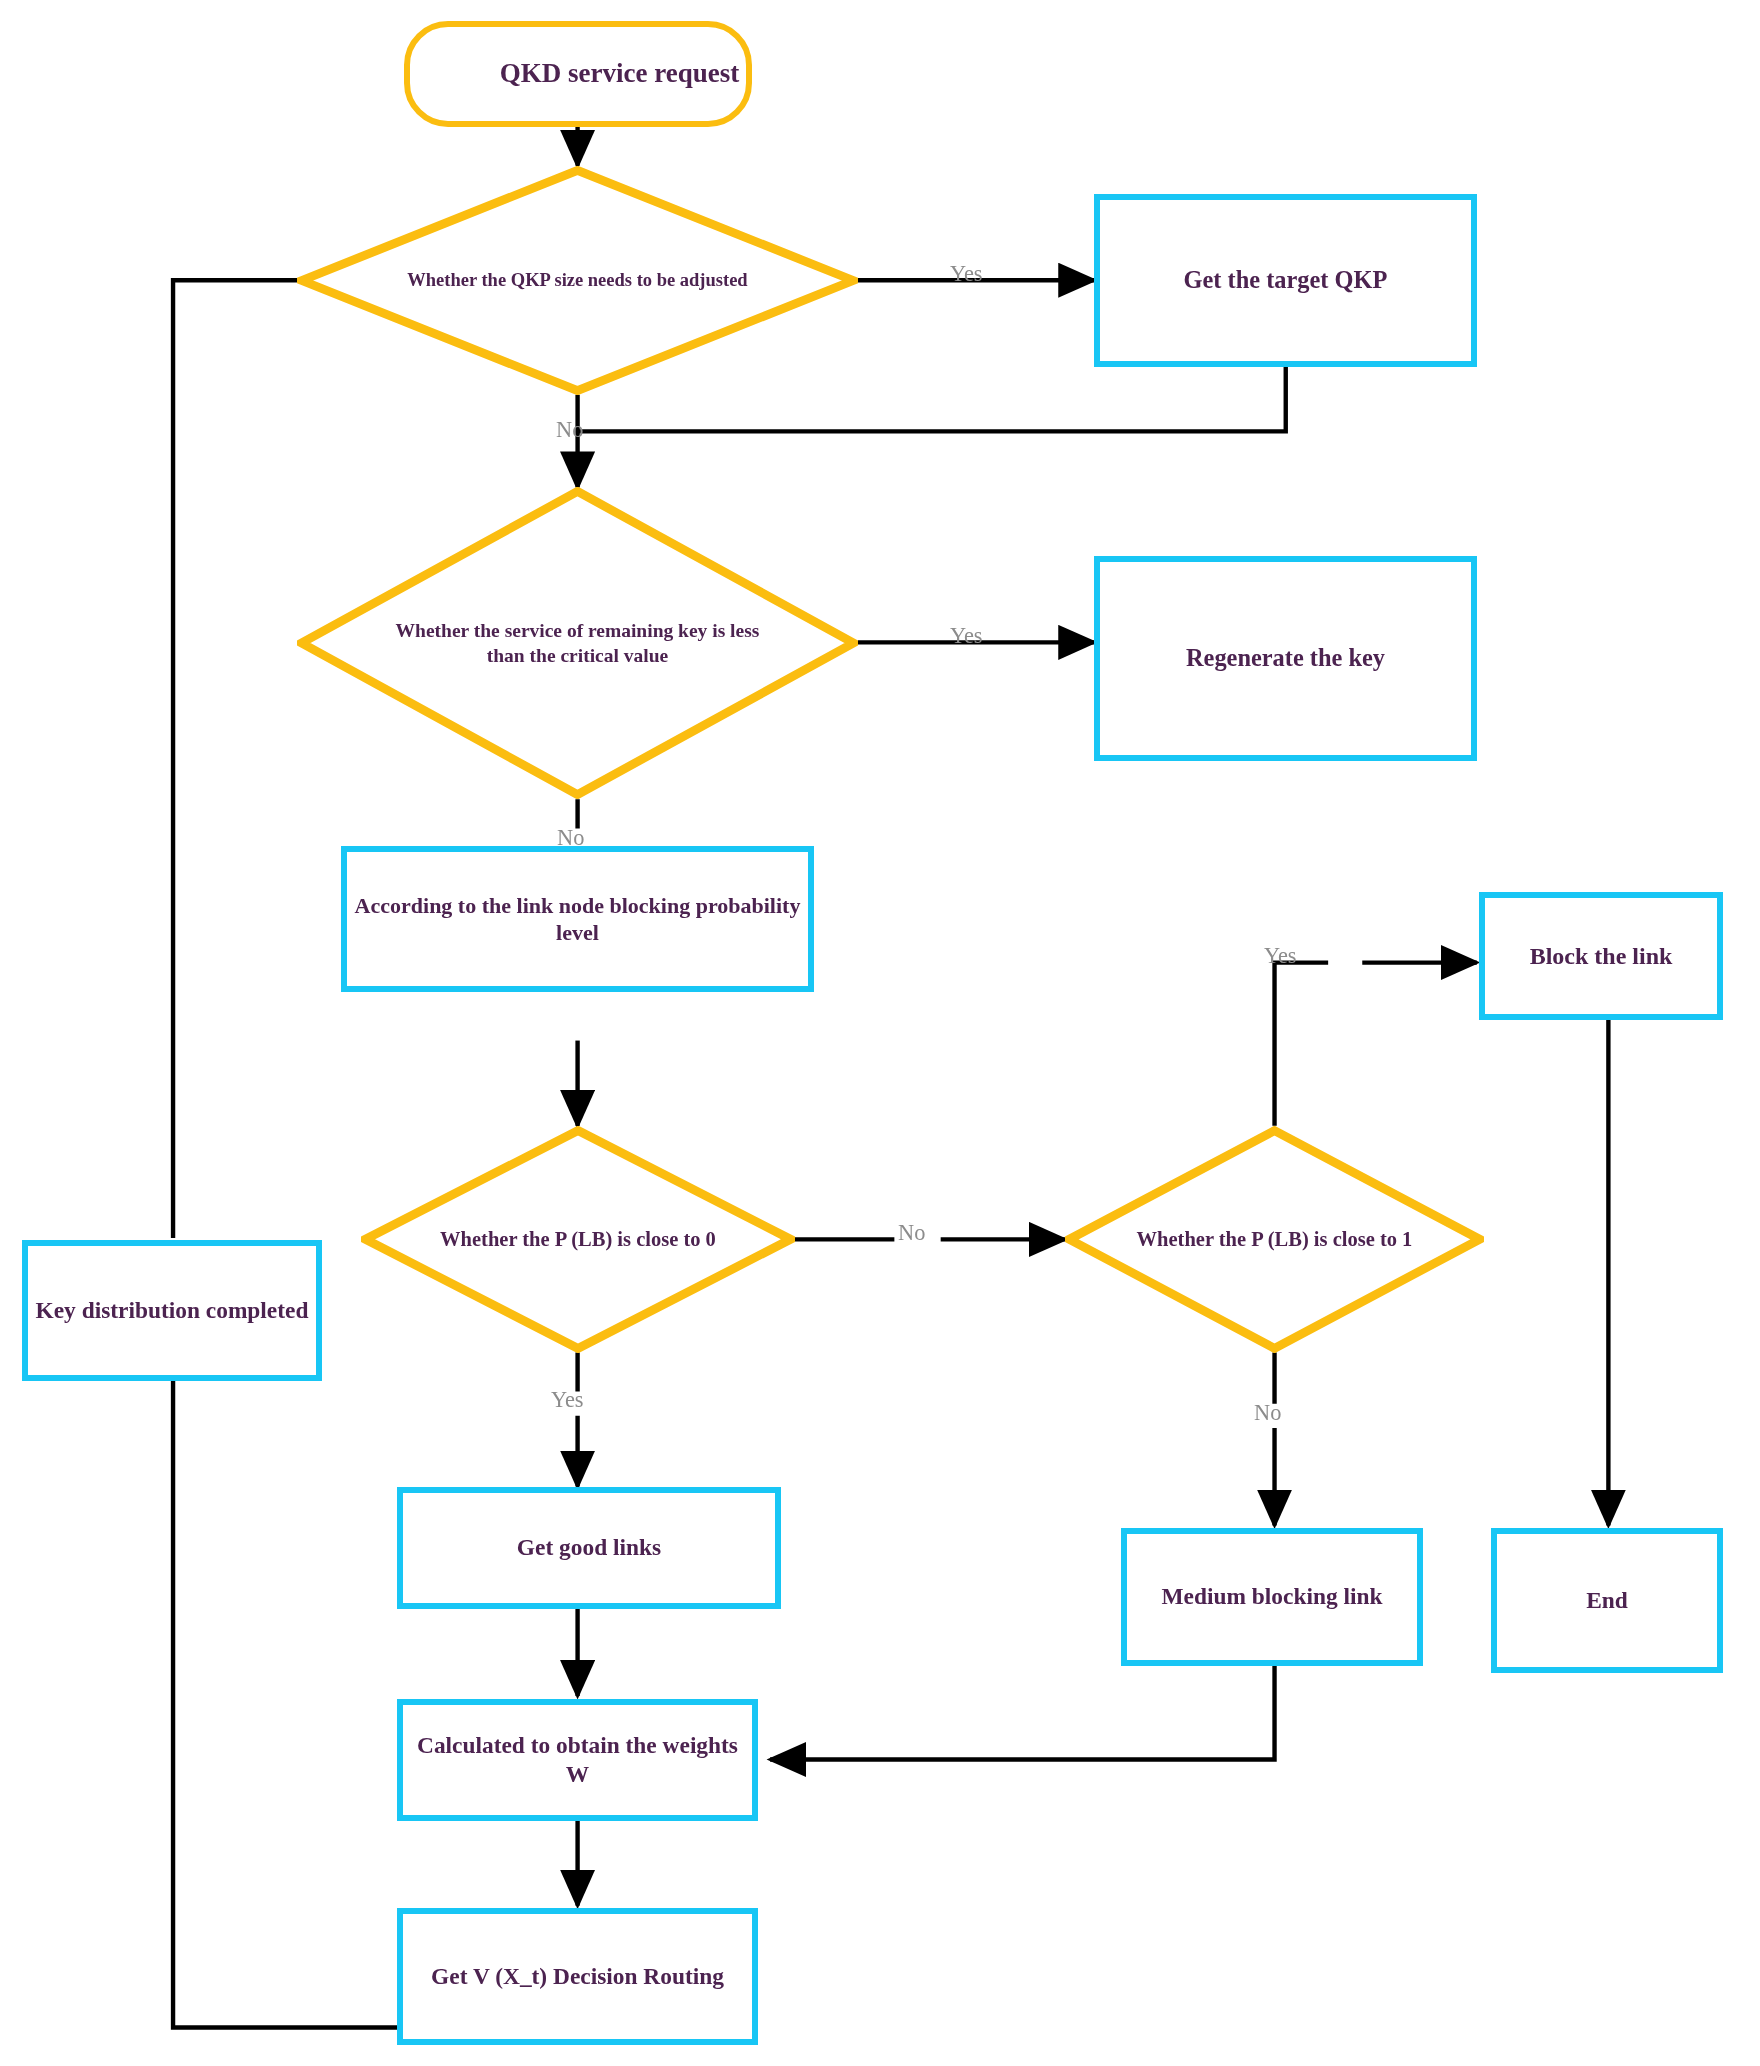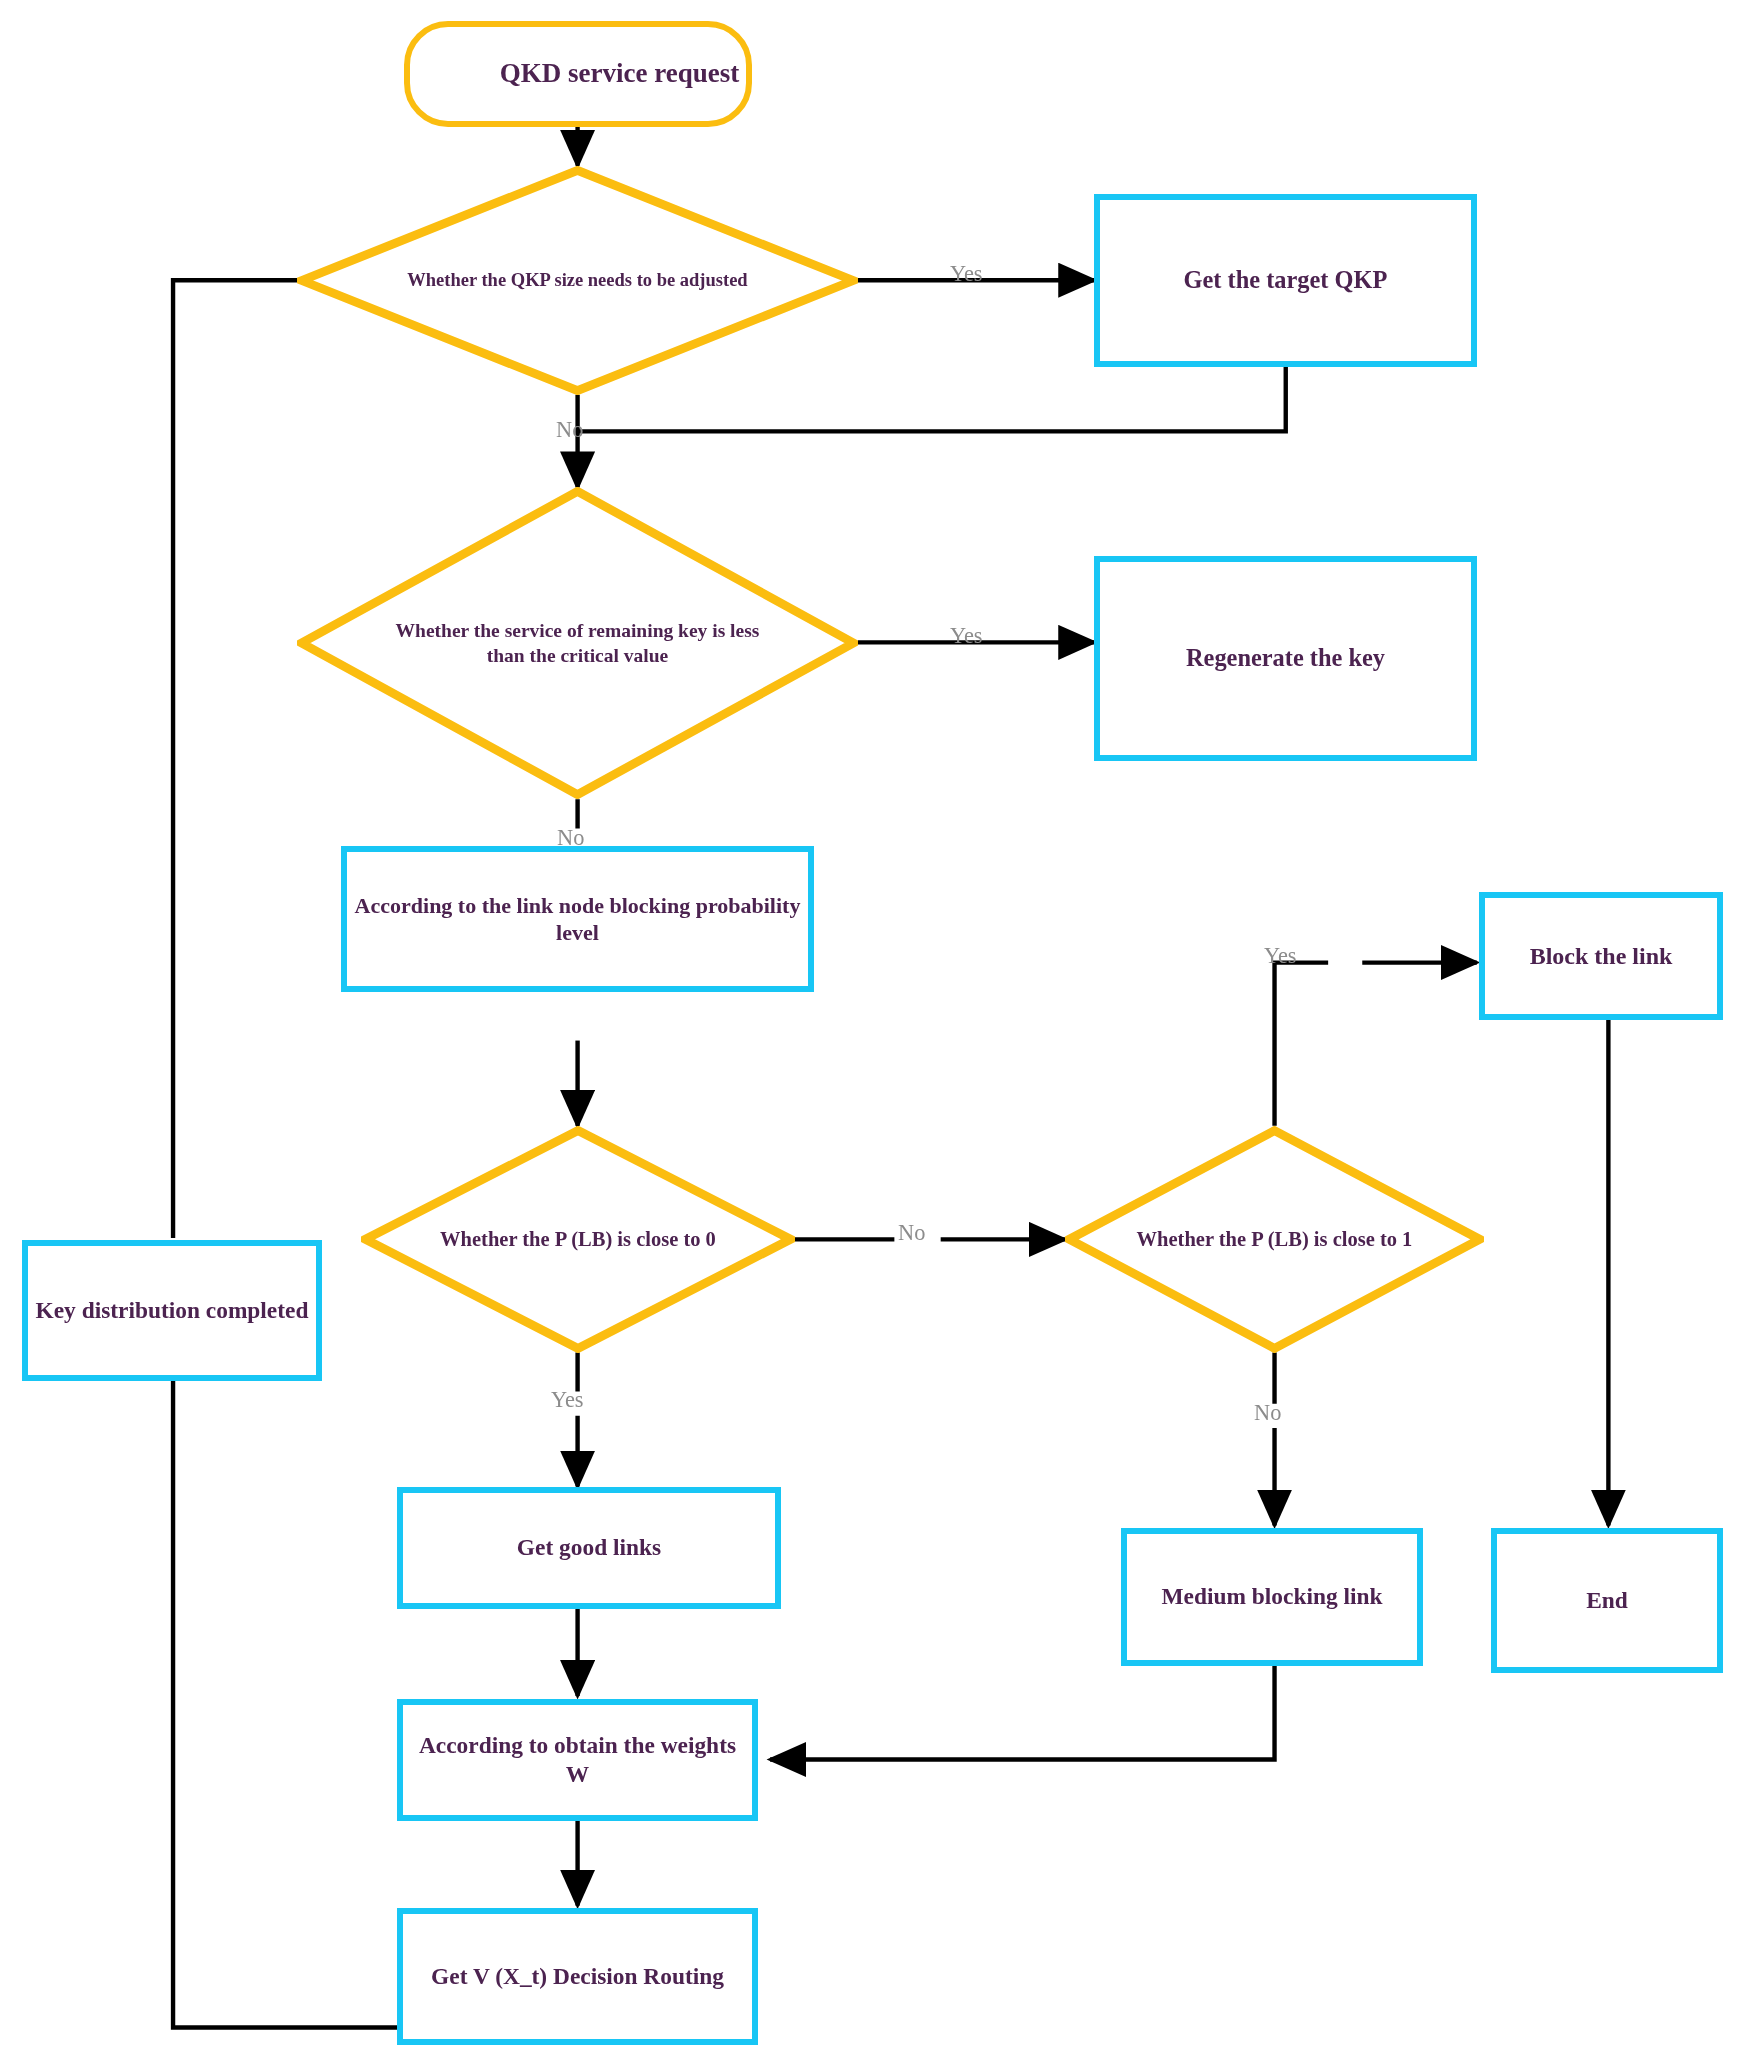--- a/index.html
+++ b/index.html
@@ -118,21 +118,21 @@
 
   <div class="node proc" style="left:1121px;top:1528px;width:302px;height:138px;">
     <span class="lbl" style="font-size:23.4px;">Medium blocking link</span>
   </div>
 
   <div class="node proc" style="left:397px;top:1487px;width:384px;height:122px;">
     <span class="lbl" style="font-size:23.4px;">Get good links</span>
   </div>
 
   <div class="node proc" style="left:397px;top:1699px;width:361px;height:122px;">
-    <span class="lbl" style="font-size:23.4px;">According to obtain the weights W</span>
+    <span class="lbl" style="font-size:23.4px;">Calculated to obtain the weights W</span>
   </div>
 
   <div class="node proc" style="left:397px;top:1908px;width:361px;height:137px;">
     <span class="lbl" style="font-size:23.4px;">Get V (X_t) Decision Routing</span>
   </div>
 
   <div class="node proc" style="left:22px;top:1240px;width:300px;height:141px;">
     <span class="lbl" style="font-size:23.4px;">Key distribution completed</span>
   </div>
 

